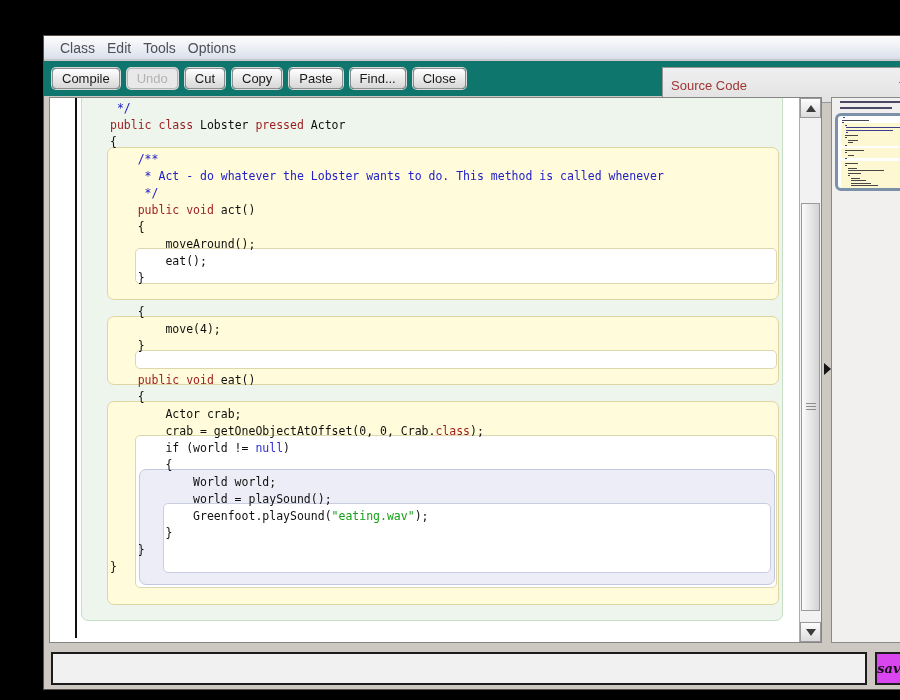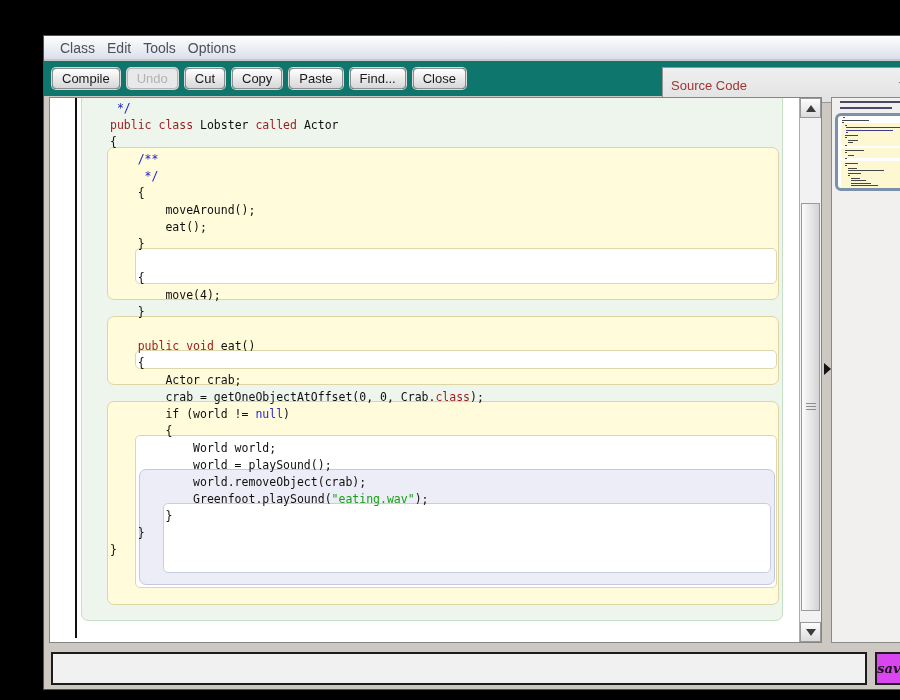--- a/index.html
+++ b/index.html
@@ -128,42 +128,43 @@
             <div class="scope box-statements" style="left: 58px; top: 150px; width: 642px; height: 36px;"></div>
             <div class="scope box-method" style="left: 30px; top: 218px; width: 672px; height: 69px;"></div>
             <div class="scope box-statements" style="left: 58px; top: 252px; width: 642px; height: 19px;"></div>
             <div class="scope box-method" style="left: 30px; top: 303px; width: 672px; height: 204px;"></div>
             <div class="scope box-statements" style="left: 58px; top: 337px; width: 642px; height: 153px;"></div>
             <div class="scope box-if-block" style="left: 62px; top: 371px; width: 636px; height: 116px;"></div>
             <div class="scope box-if-body" style="left: 86px; top: 405px; width: 608px; height: 70px;"></div>
           </div>
         <div class="code" id="code-lines">
             <div class="ln"><span class="tok-cmt"> */</span></div>
-            <div class="ln"><span class="tok-kw">public class </span><span class="tok-pl">Lobster </span><span class="tok-kw">called </span><span class="tok-pl">Actor</span></div>
+            <div class="ln"><span class="tok-kw">public class </span><span class="tok-pl">Lobster </span><span class="tok-kw">pressed </span><span class="tok-pl">Actor</span></div>
             <div class="ln"><span class="tok-pl">{</span></div>
             <div class="ln"><span class="tok-cmt">    /**</span></div>
+            <div class="ln"><span class="tok-cmt">     * Act - do whatever the Lobster wants to do. This method is called whenever</span></div>
             <div class="ln"><span class="tok-cmt">     */</span></div>
+            <div class="ln"><span class="tok-kw">    public void </span><span class="tok-pl">act()</span></div>
             <div class="ln"><span class="tok-pl">    {</span></div>
             <div class="ln"><span class="tok-pl">        moveAround();</span></div>
             <div class="ln"><span class="tok-pl">        eat();</span></div>
             <div class="ln"><span class="tok-pl">    }</span></div>
             <div class="ln"></div>
             <div class="ln"><span class="tok-pl">    {</span></div>
             <div class="ln"><span class="tok-pl">        move(4);</span></div>
             <div class="ln"><span class="tok-pl">    }</span></div>
             <div class="ln"></div>
             <div class="ln"><span class="tok-kw">    public void </span><span class="tok-pl">eat()</span></div>
             <div class="ln"><span class="tok-pl">    {</span></div>
             <div class="ln"><span class="tok-pl">        Actor crab;</span></div>
             <div class="ln"><span class="tok-pl">        crab = getOneObjectAtOffset(0, 0, Crab.</span><span class="tok-kw">class</span><span class="tok-pl">);</span></div>
             <div class="ln"><span class="tok-pl">        if (world != </span><span class="tok-kw2">null</span><span class="tok-pl">)</span></div>
             <div class="ln"><span class="tok-pl">        {</span></div>
             <div class="ln"><span class="tok-pl">            World world;</span></div>
             <div class="ln"><span class="tok-pl">            world = playSound();</span></div>
-            <div class="ln"><span class="tok-pl">            world.removeObject(crab);</span></div>
             <div class="ln"><span class="tok-pl">            Greenfoot.playSound(</span><span class="tok-str">"eating.wav"</span><span class="tok-pl">);</span></div>
             <div class="ln"><span class="tok-pl">        }</span></div>
             <div class="ln"><span class="tok-pl">    }</span></div>
             <div class="ln"><span class="tok-pl">}</span></div>
           </div>
       </div>
       <div class="vscroll">
         <div class="sc-btn sc-up">
             <span class="tri-up"></span>
           </div>

